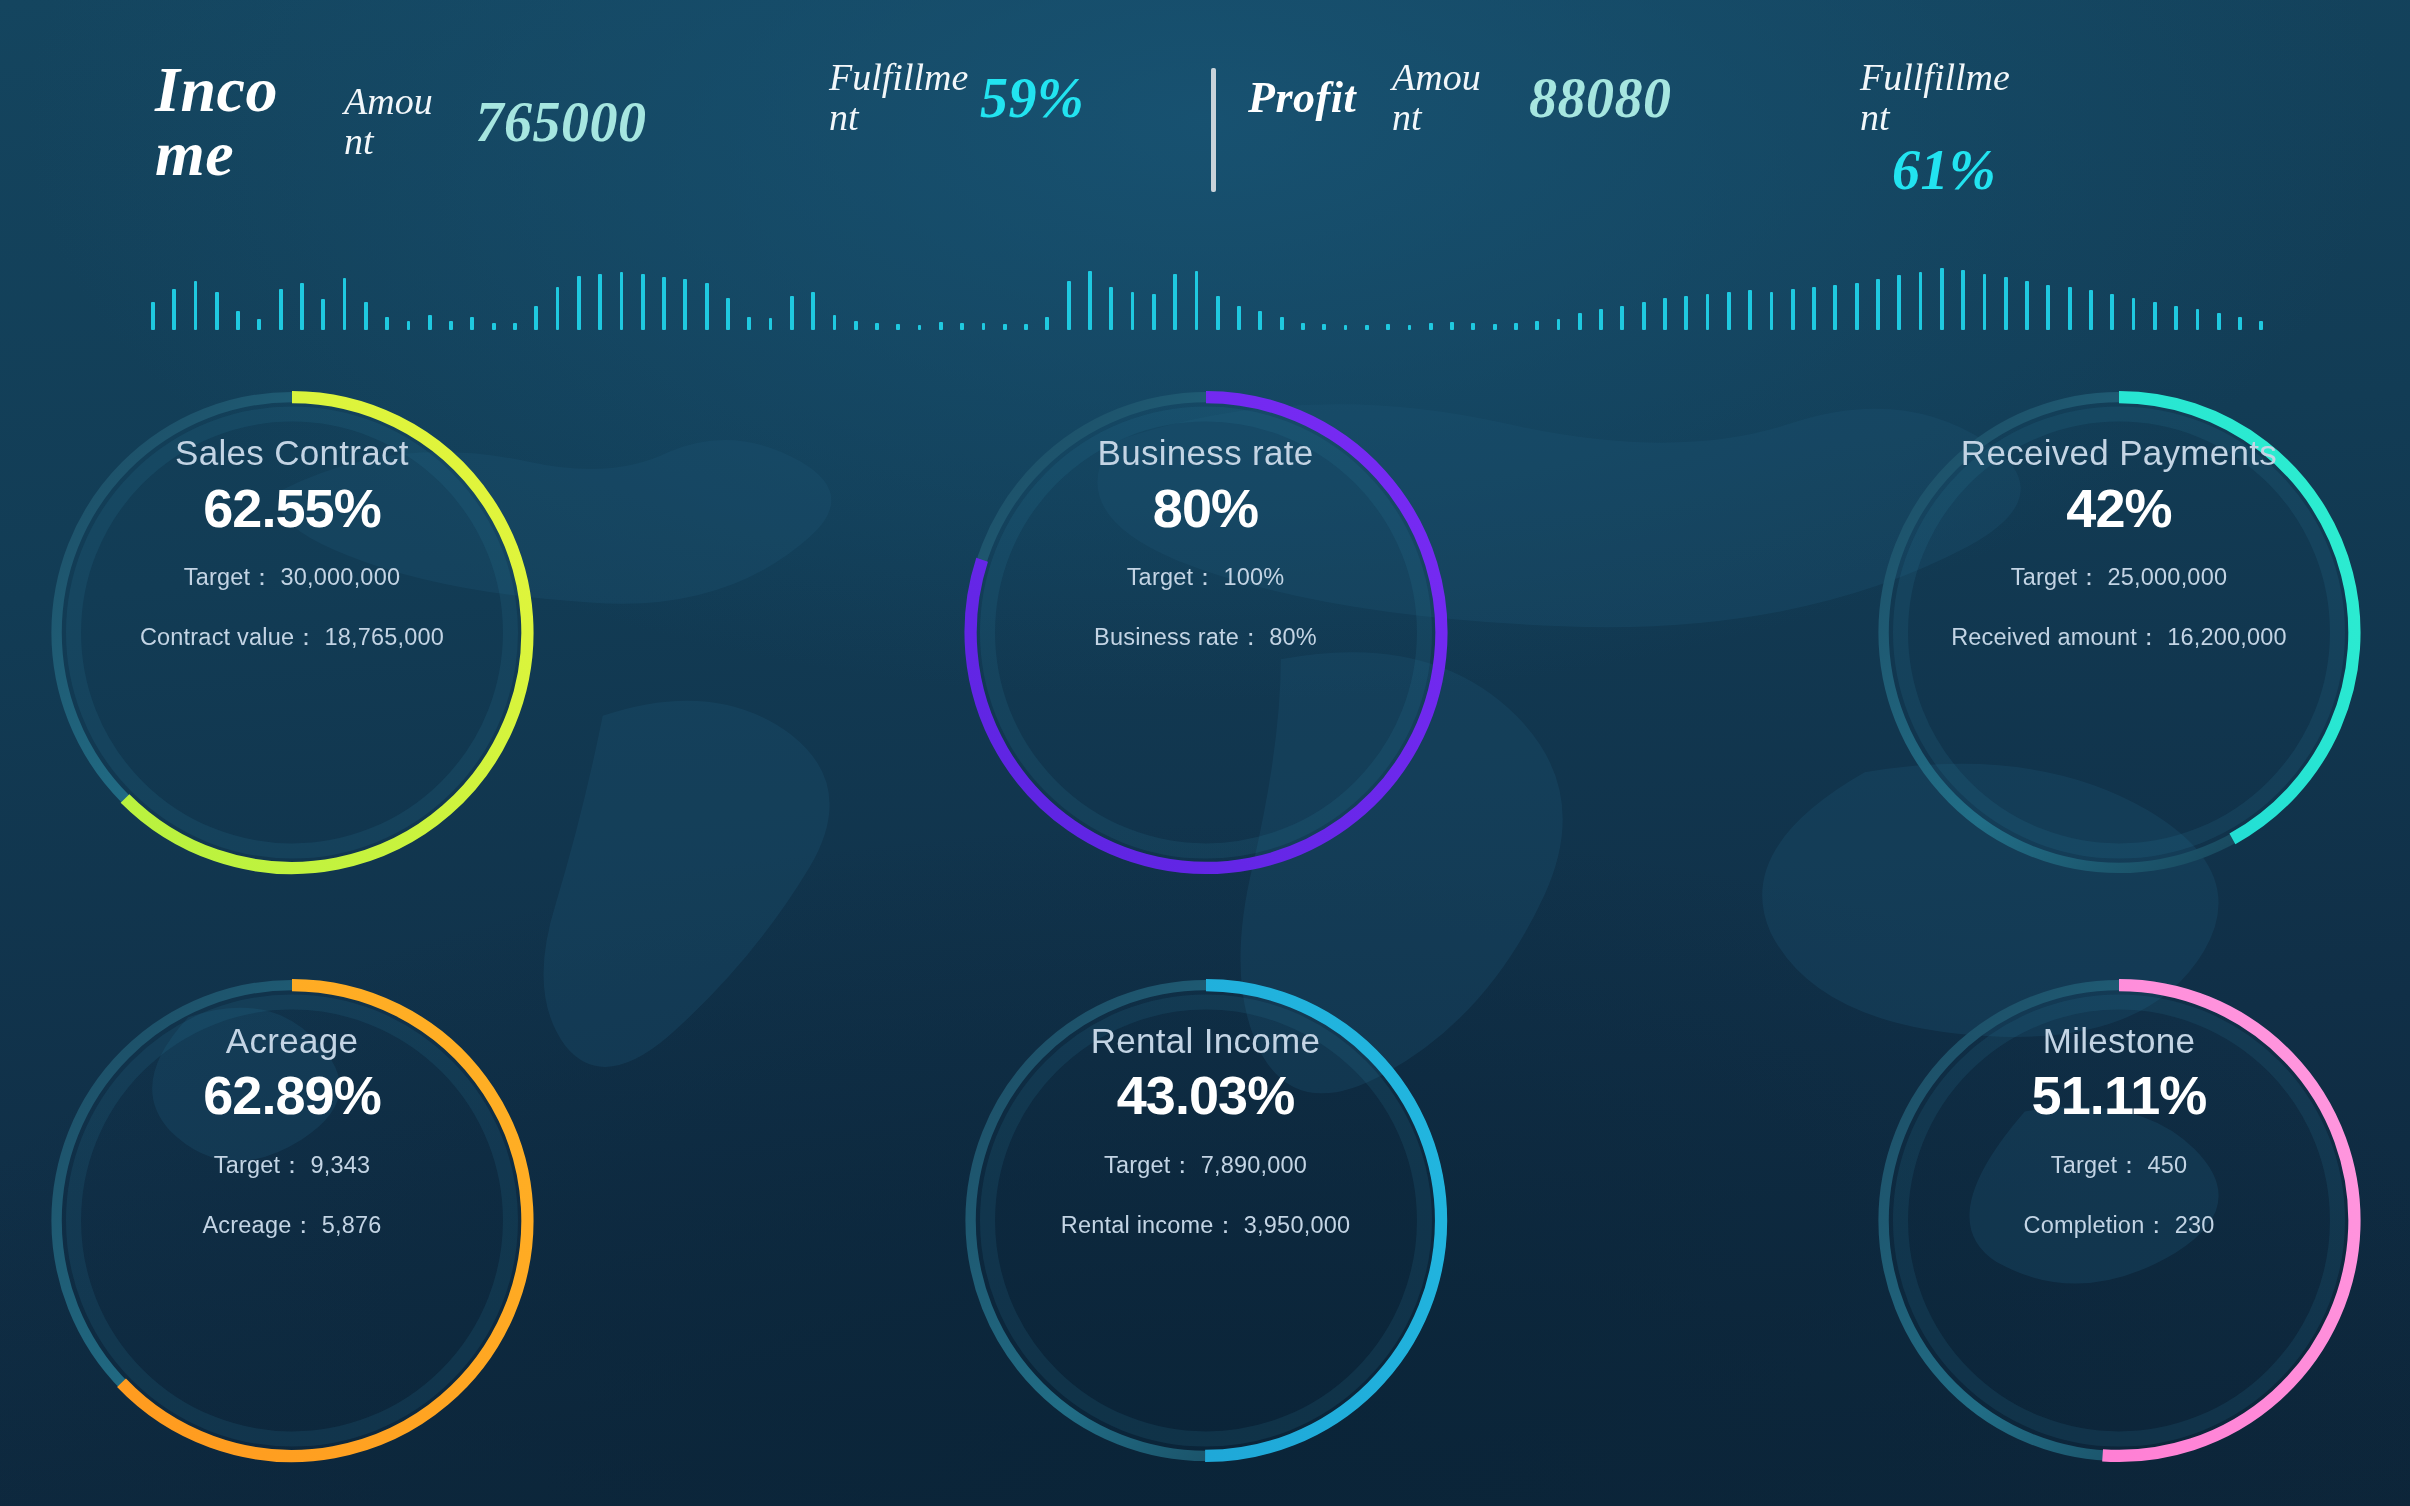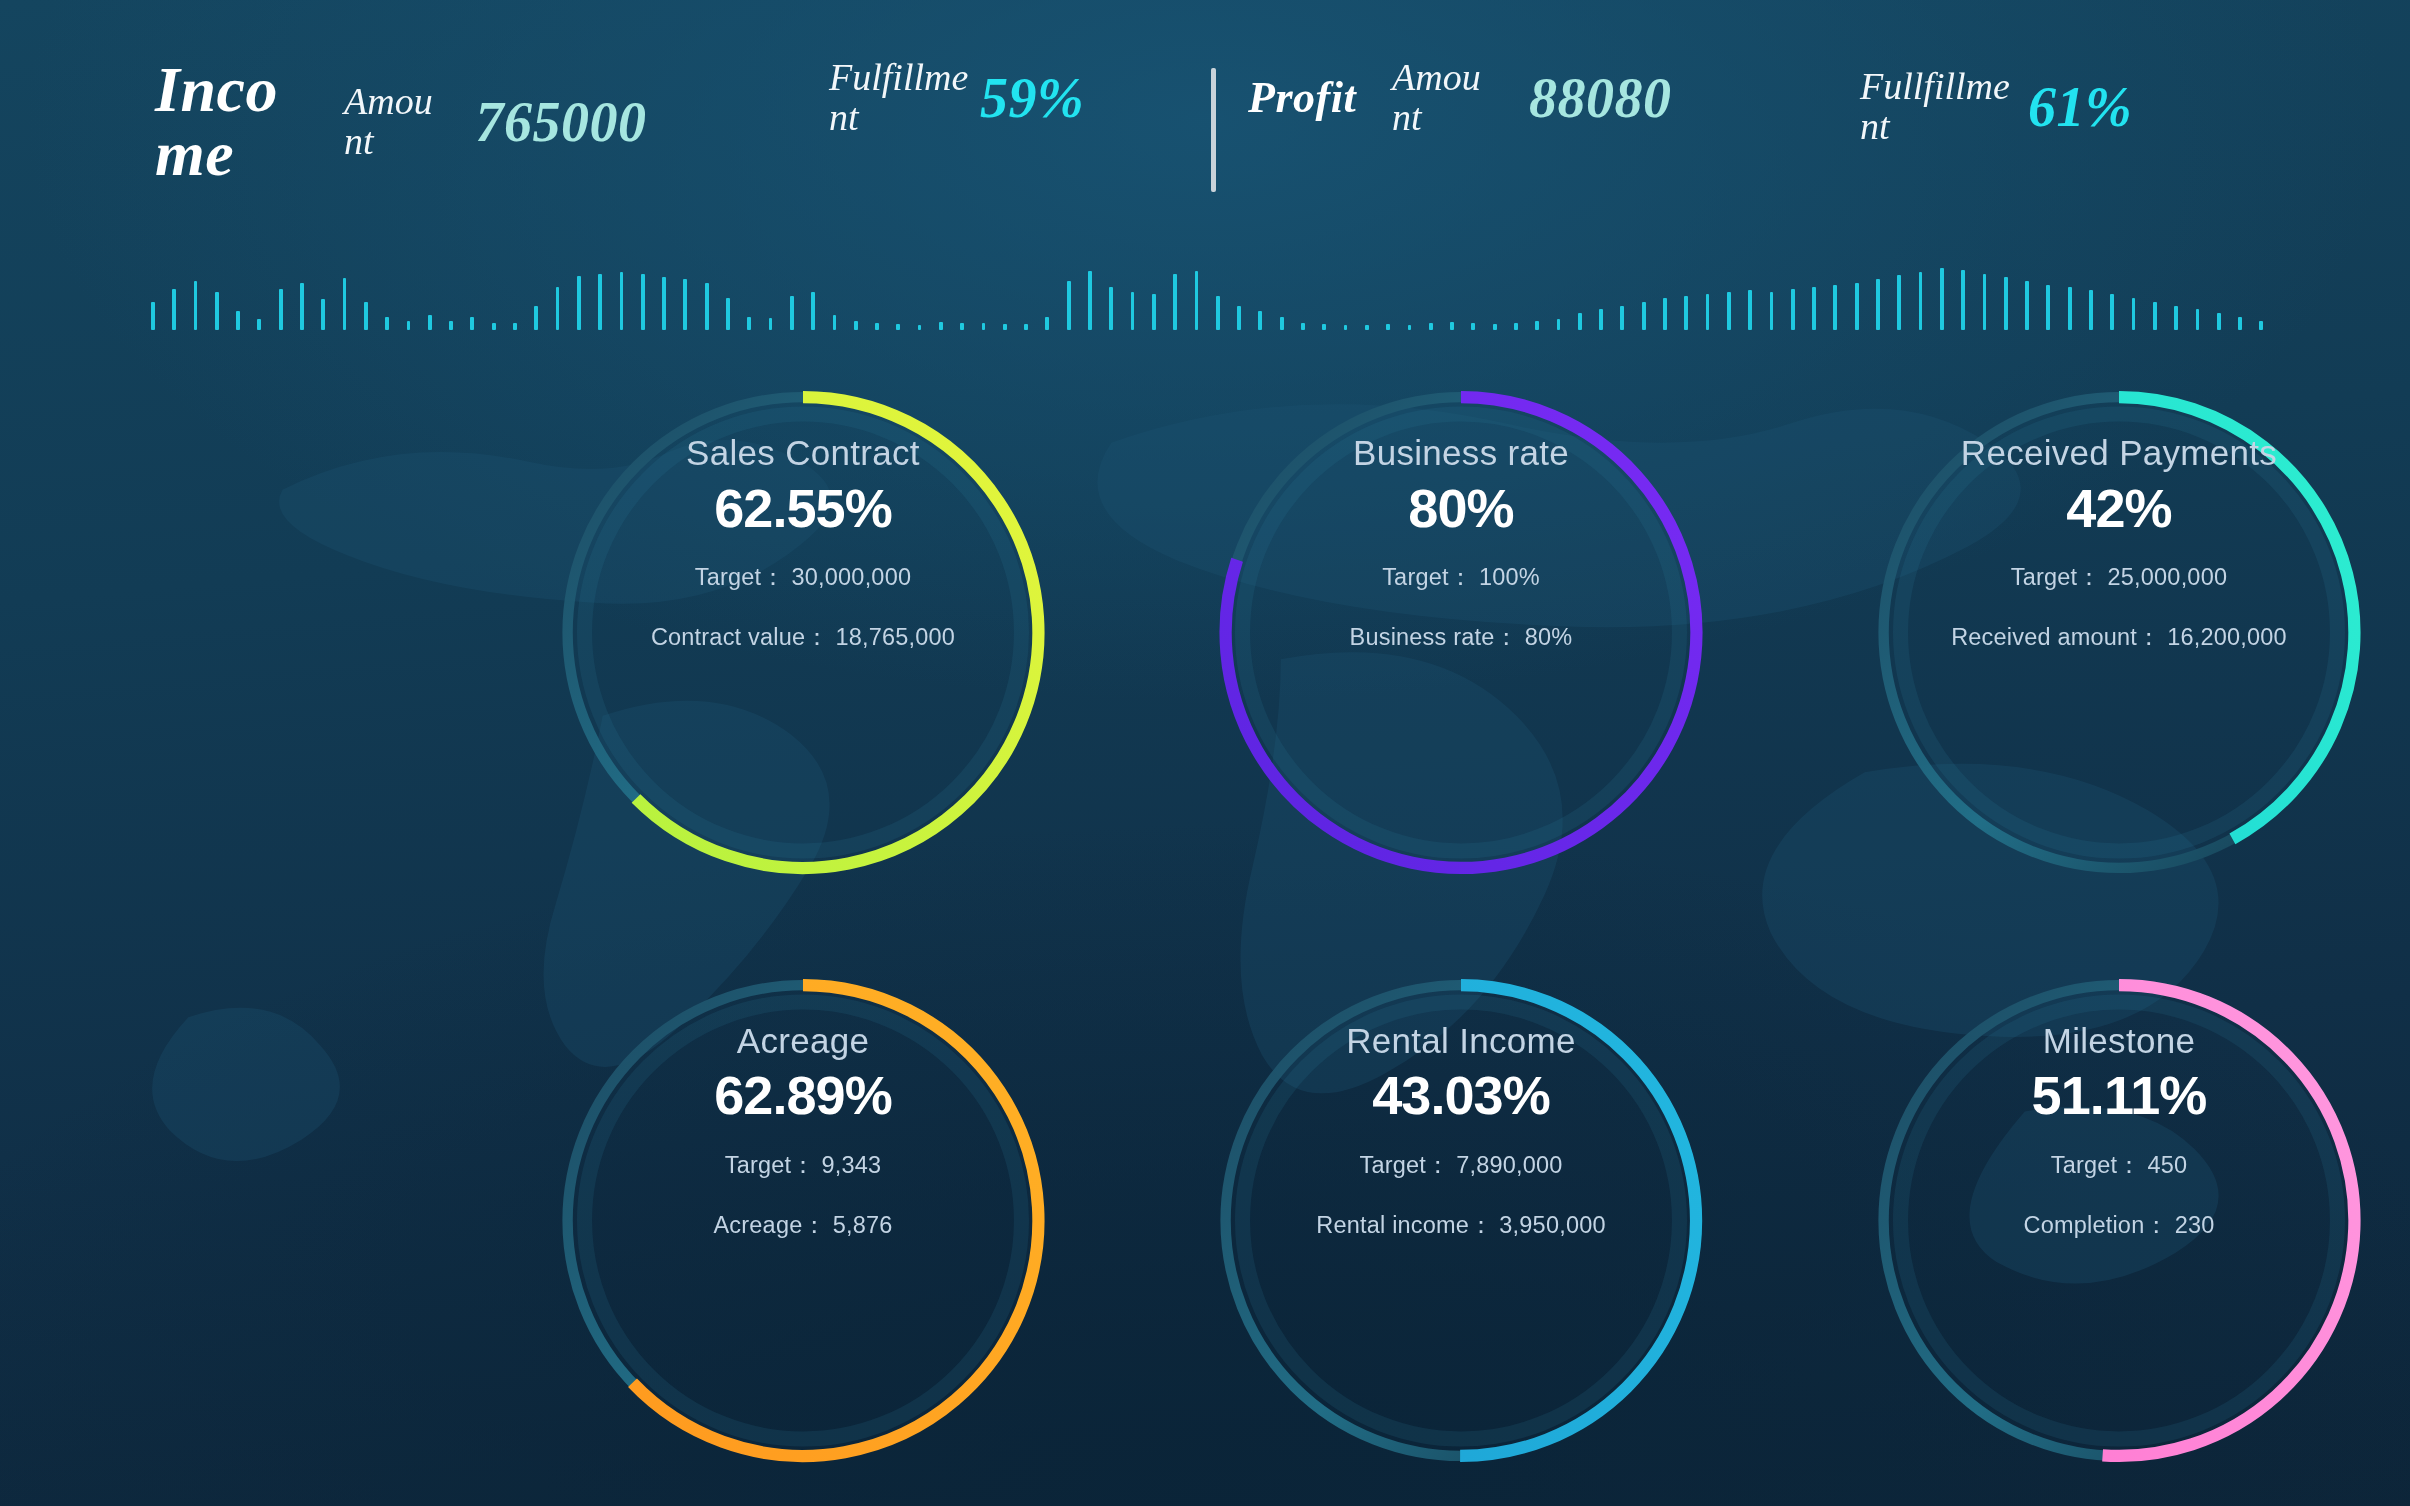--- a/index.html
+++ b/index.html
@@ -42,21 +42,21 @@
     background:#c9d3da;border-radius:1.9px;
   }
 
   
   .wave{position:absolute;left:151px;top:262px;width:2109px;height:68px;
         display:flex;align-items:flex-end;gap:0;}
   .wave i{display:block;width:3.8px;background:#1fc9e0;border-radius:0.9px;flex:0 0 auto;}
 
   
   .grid{position:absolute;left:0;top:350px;width:2411px;}
-  .row{display:flex;justify-content:flex-end;gap:74px;}
+  .row{display:flex;justify-content:space-between;gap:74px;}
   .row.r2{margin-top:22.6px;}
   .card{position:relative;width:584px;height:565px;}
   .card svg{position:absolute;left:0;top:0;width:584px;height:565px;}
   .inner{
     position:absolute;left:0;right:0;top:83px;text-align:center;
     display:flex;flex-direction:column;align-items:center;
   }
   .g-title{font-size:35px;color:#c3d4e4;letter-spacing:0.3px;}
   .g-pct{font-size:54px;font-weight:700;color:#ffffff;margin-top:3.8px;letter-spacing:-0.9px;}
   .g-meta{font-size:23.5px;color:#c3d4e4;margin-top:22.6px;letter-spacing:0.2px;}
@@ -108,21 +108,21 @@
 
     <div class="hdr-group" style="left:1248px;top:58px;">
       <div class="hdr-label hdr-big one-line" style="font-size:44px;">Profit</div>
       <div class="hdr-sub" style="margin-left:36px;">
         <div>Amou</div>
         <div>nt</div>
       </div>
       <div class="hdr-value" style="margin-left:15px;">88080</div>
     </div>
 
-    <div class="hdr-group" style="left:1860px;top:67px;">
+    <div class="hdr-group" style="left:1860px;top:58px;flex-direction:column;">
       <div class="hdr-sub" style="width:168px;">
         <div>Fullfillme</div>
         <div>nt</div>
       </div>
       <div class="hdr-value pct">61%</div>
     </div>
   </div>
 
   <div class="wave" id="wave">
       <i style="height: 28px; background: rgb(31, 201, 224); margin-right: 17.5px;"></i>

